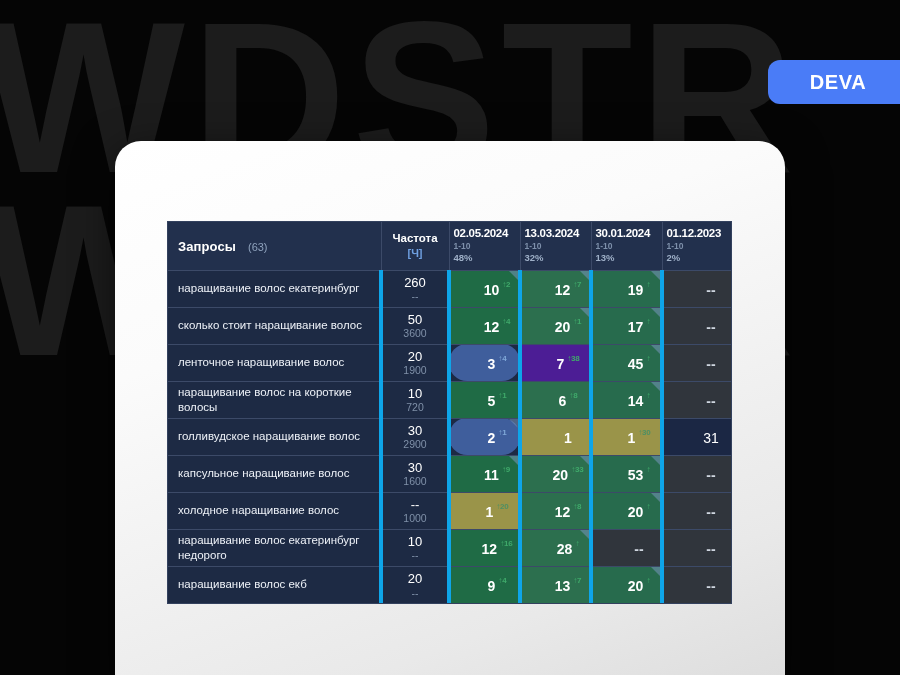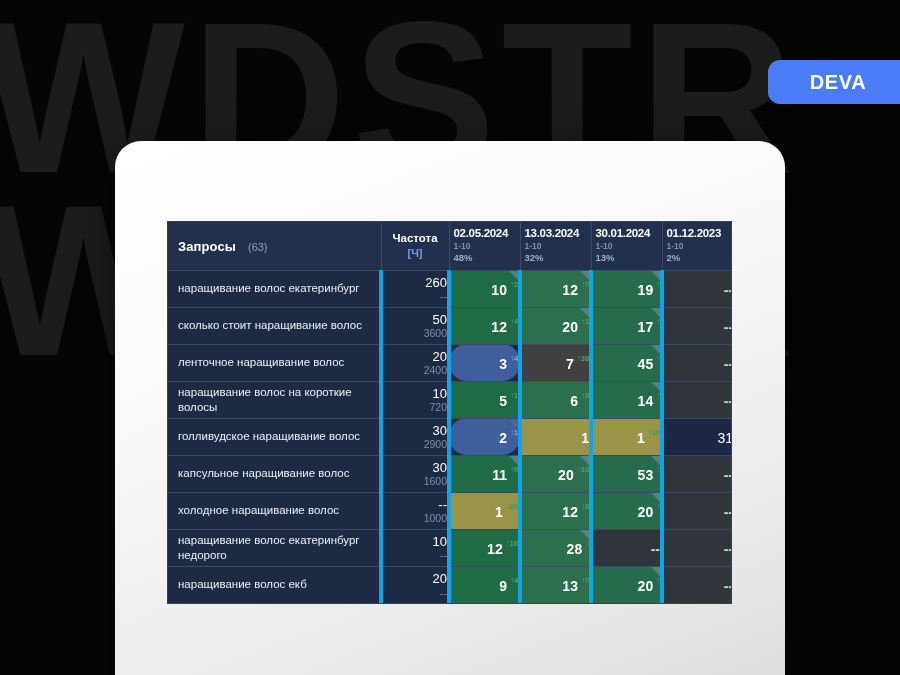--- a/index.html
+++ b/index.html
@@ -202,40 +202,40 @@
     background: #1d2a44;
     padding: 0 10px;
     font-size: 11.5px;
     color: #eef2f8;
     line-height: 1.3;
     text-align: left;
   }
 
   .cell-freq {
     background: #1d2a44;
-    text-align: right;
+    text-align: center;
     line-height: 1.15;
     padding-top: 1px;
   }
   .cell-freq .fv {
     display: block;
     font-size: 13px;
     color: #ffffff;
     font-weight: 400;
   }
   .cell-freq .fs {
     display: block;
     font-size: 10.5px;
     color: #7f90a8;
   }
 
   .cell-rank {
     position: relative;
     padding: 0 0 0 25px;
-    text-align: right;
+    text-align: center;
     white-space: nowrap;
   }
   .cell-rank .rv {
     font-size: 14px;
     font-weight: 700;
     color: #ffffff;
     vertical-align: middle;
   }
   .cell-rank .rd {
     font-size: 8px;
@@ -254,21 +254,21 @@
     width: 0;
     height: 0;
     border-top: 9px solid rgba(120,150,190,0.55);
     border-left: 9px solid transparent;
   }
 
   
   .bg-green1 { background: #1f6b45; }
   .bg-green2 { background: #2c6f4e; }
   .bg-green3 { background: #276b4d; }
-  .bg-green4 { background: #404040; }
+  .bg-green4 { background: #4c1d95; }
   .bg-blue   { background: #3f5e9c; border-radius: 18px; }
   .bg-olive  { background: #9a9449; }
   .bg-empty  { background: #30353c; }
   .bg-navy   { background: #1b2744; }
 
   .bg-empty .rv { color: #cfd6e0; font-weight: 700; }
   .bg-navy  .rv { color: #ffffff; font-weight: 400; }
   .bg-olive .rv { color: #ffffff; }
   .bg-olive .rd { color: #4f8f63; margin-top: 48px; }
   .bg-blue  .rd { color: #7fa8d8; }
@@ -351,21 +351,21 @@
             </td>
             <td class="cell-rank bg-green1"><span class="rv">12</span><span class="rd">↑4</span></td>
             <td class="cell-rank bg-green2"><span class="corner"></span><span class="rv">20</span><span class="rd">↑1</span></td>
             <td class="cell-rank bg-green3"><span class="corner"></span><span class="rv">17</span><span class="rd">↑</span></td>
             <td class="cell-rank bg-empty"><span class="rv">--</span></td>
           </tr>
           <tr>
             <td class="cell-query">ленточное наращивание волос</td>
             <td class="cell-freq">
               <span class="fv">20</span>
-              <span class="fs">2400</span>
+              <span class="fs">1900</span>
             </td>
             <td class="cell-rank bg-blue"><span class="rv">3</span><span class="rd">↑4</span></td>
             <td class="cell-rank bg-green4"><span class="rv">7</span><span class="rd">↑38</span></td>
             <td class="cell-rank bg-green3"><span class="corner"></span><span class="rv">45</span><span class="rd">↑</span></td>
             <td class="cell-rank bg-empty"><span class="rv">--</span></td>
           </tr>
           <tr>
             <td class="cell-query">наращивание волос на короткие волосы</td>
             <td class="cell-freq">
               <span class="fv">10</span>

